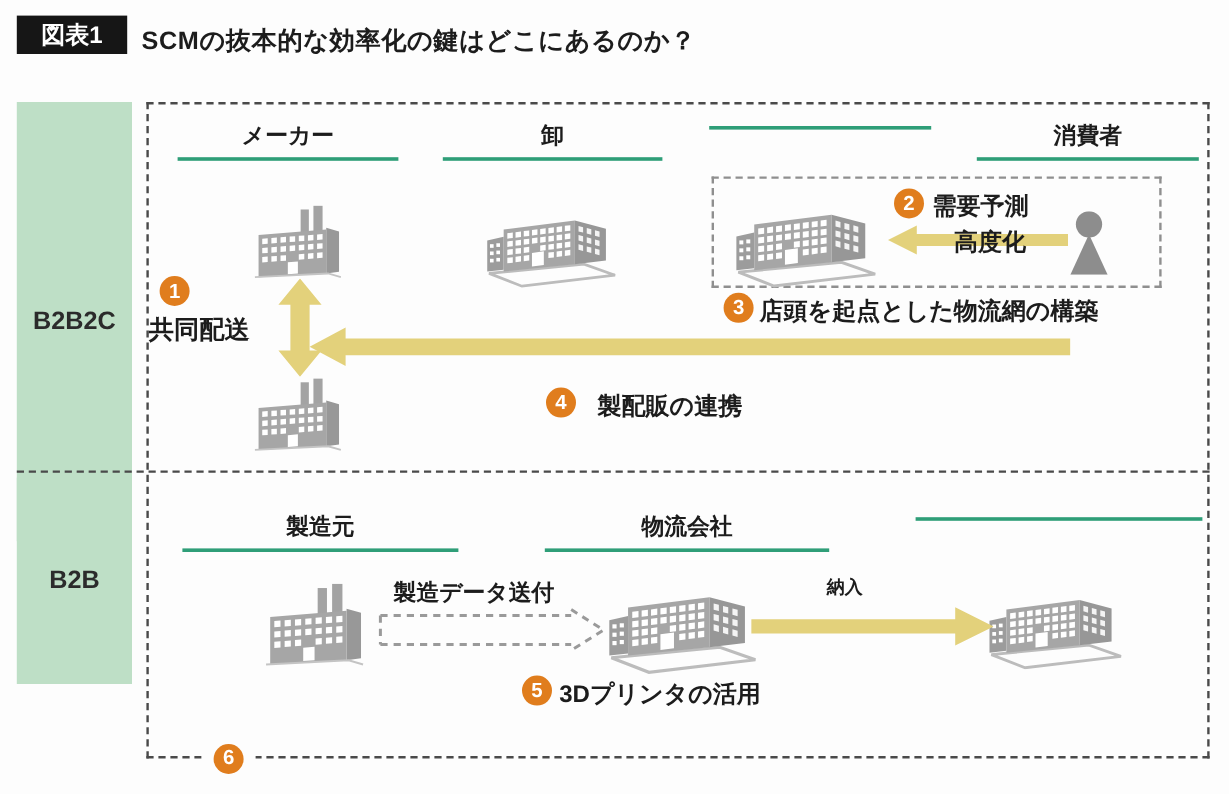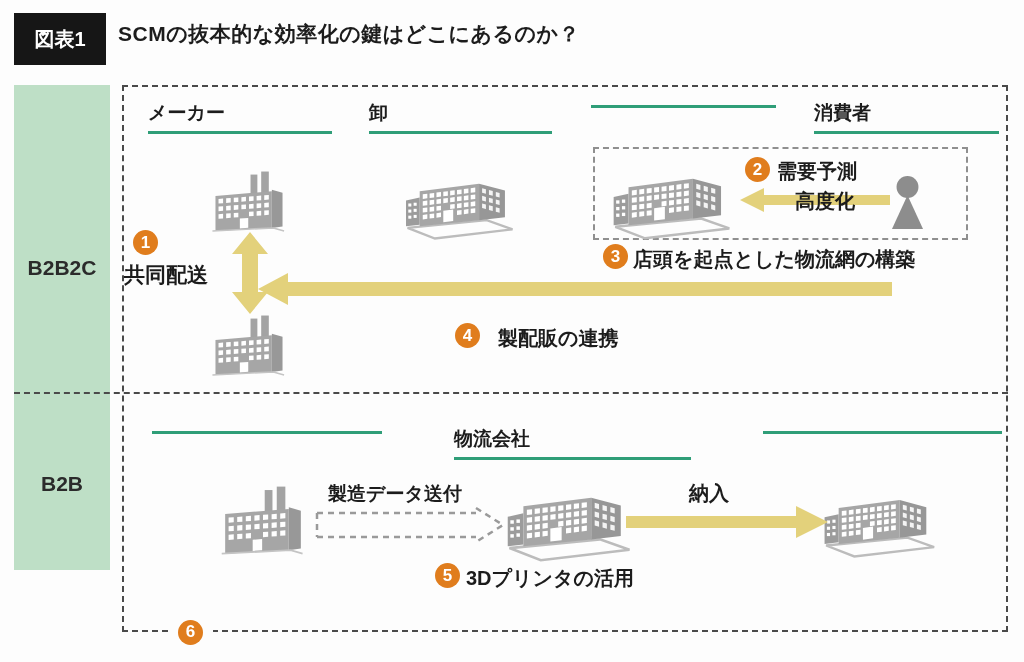--- a/index.html
+++ b/index.html
@@ -1,52 +1,52 @@
 <!DOCTYPE html>
 <html style="--badge-black: #161616; --band-green: #bedfc6; --underline-teal: #2f9e78; --circle-orange: #e07d1d; --arrow-yellow: #e3d17b; --icon-gray: #a6a6a6;"><head>
 <meta charset="utf-8">
 <style>
   html,body{margin:0;padding:0;background:#fdfdfd;}
   body{width:1024px;height:662px;position:relative;overflow:hidden;
        font-family:"Liberation Sans","DejaVu Sans",sans-serif;color:#1c1c1c;}
   .abs{position:absolute;}
   
-  .badge{left:14px;top:13px;width:92px;height:52px;background:var(--badge-black,#161616);
+  .badge{left:14px;top:13px;width:92px;height:32px;background:var(--badge-black,#161616);
          color:#fff;font-weight:bold;font-size:20px;display:flex;align-items:center;justify-content:center;}
   .title{left:118px;top:20px;font-size:21px;font-weight:bold;letter-spacing:.5px;}
   
   .band{left:14px;width:96px;background:var(--band-green,#bedfc6);display:flex;align-items:center;justify-content:center;
         font-weight:bold;font-size:21px;color:#2b2b2b;}
   .band-top{top:85px;height:366px;}
   .band-bottom{top:398px;height:172px;}
   .outer-box{left:122px;top:85px;width:886px;height:547px;border:2px dashed #4a4a4a;box-sizing:border-box;}
   .divider{left:14px;top:392px;width:994px;height:0;border-top:2px dashed #4a4a4a;}
   .inner-box{left:593px;top:147px;width:375px;height:93px;border:2px dashed #8f8f8f;box-sizing:border-box;}
   
-  .colhead{text-align:left;}
+  .colhead{text-align:center;}
   .colhead .lbl{display:block;font-size:19px;font-weight:bold;}
   .colhead .line{display:block;height:3px;background:var(--underline-teal,#2f9e78);margin-top:5px;}
   .c-maker{left:148px;top:100px;width:184px;}
   .c-whole{left:369px;top:100px;width:183px;}
   .c-retail{left:591px;top:100px;width:185px;}
   .c-consumer{left:814px;top:100px;width:185px;}
   .c-src{left:152px;top:426px;width:230px;}
   .c-logi{left:454px;top:426px;width:237px;}
   .c-dest{left:763px;top:426px;width:239px;}
   
   .num-circle{width:25px;height:25px;border-radius:50%;background:var(--circle-orange,#e07d1d);
               color:#fff;font-weight:bold;font-size:17px;display:flex;align-items:center;justify-content:center;}
   .ann{font-weight:bold;font-size:20px;white-space:nowrap;}
   .n1{left:133px;top:230px;} .t1{left:124px;top:261px;font-size:21px;}
   .n2{left:745px;top:157px;} .t2a{left:777px;top:158px;} .t2b{left:795px;top:188px;z-index:3;}
   .n3{left:603px;top:244px;} .t3{left:633px;top:246px;}
   .n4{left:455px;top:323px;} .t4{left:498px;top:325px;}
   .n5{left:435px;top:563px;} .t5{left:466px;top:565px;}
   .t-datasend{left:328px;top:481px;font-size:19px;}
-  .t-delivery{left:689px;top:480px;font-size:20px;}
+  .t-delivery{left:689px;top:480px;font-size:15px;}
   .bottom-label{left:168px;top:618px;display:flex;align-items:center;gap:7px;background:#fdfdfd;
                 padding:0 10px;z-index:4;height:28px;}
   
   svg.icon{overflow:visible;}
   .factory-top{left:203px;top:170px;width:92px;height:64px;}
   .factory-bottom{left:203px;top:314px;width:92px;height:64px;}
   .factory-b2b{left:220px;top:484px;width:86px;height:74px;}
   .bld-whole{left:398px;top:170px;width:118px;height:70px;}
   .bld-retail{left:602px;top:164px;width:134px;height:76px;}
   .bld-logi{left:500px;top:482px;width:132px;height:80px;}
@@ -223,20 +223,21 @@
 <div class="abs ann t2a">需要予測</div>
 <div class="abs ann t2b">高度化</div>
 
 <div class="abs num-circle n3">3</div>
 <div class="abs ann t3">店頭を起点とした物流網の構築</div>
 
 <div class="abs num-circle n4">4</div>
 <div class="abs ann t4">製配販の連携</div>
 
 <div class="abs colhead c-src">
+  <span class="lbl">製造元</span>
     <span class="line"></span>
 </div>
 <div class="abs colhead c-logi">
   <span class="lbl">物流会社</span>
     <span class="line"></span>
 </div>
 <div class="abs colhead c-dest">
     <span class="line"></span>
 </div>
 

